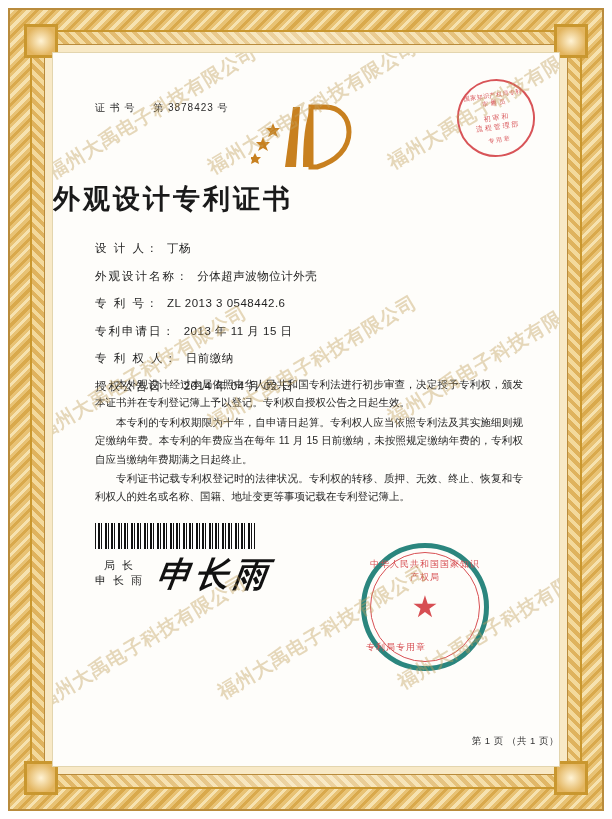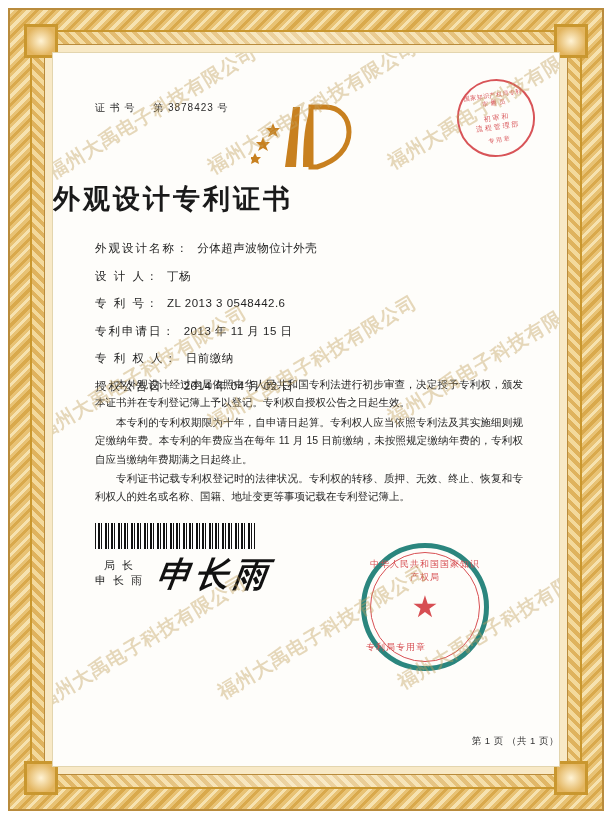--- a/index.html
+++ b/index.html
@@ -396,26 +396,26 @@
             <polygon points="12,36 14,41 19,41 15,45 17,50 12,47 7,50 9,45 5,41 10,41" fill="#c8801f"></polygon>
             <polygon points="4,52 6,56 10,56 7,59 8,63 4,61 0,63 1,59 -2,56 2,56" fill="#c8801f"></polygon>
           </svg>
         </div>
       </div>
 
       <div class="title">外观设计专利证书</div>
 
       <div class="fields">
         <div class="field-row">
+          <span class="field-label">设 计 人：</span>
+          <span class="field-value">丁杨</span>
+        </div>
+        <div class="field-row">
           <span class="field-label">外观设计名称：</span>
           <span class="field-value">分体超声波物位计外壳</span>
-        </div>
-        <div class="field-row">
-          <span class="field-label">设 计 人：</span>
-          <span class="field-value">丁杨</span>
         </div>
         <div class="field-row">
           <span class="field-label">专 利 号：</span>
           <span class="field-value">ZL 2013 3 0548442.6</span>
         </div>
         <div class="field-row">
           <span class="field-label">专利申请日：</span>
           <span class="field-value">2013 年 11 月 15 日</span>
         </div>
         <div class="field-row">

